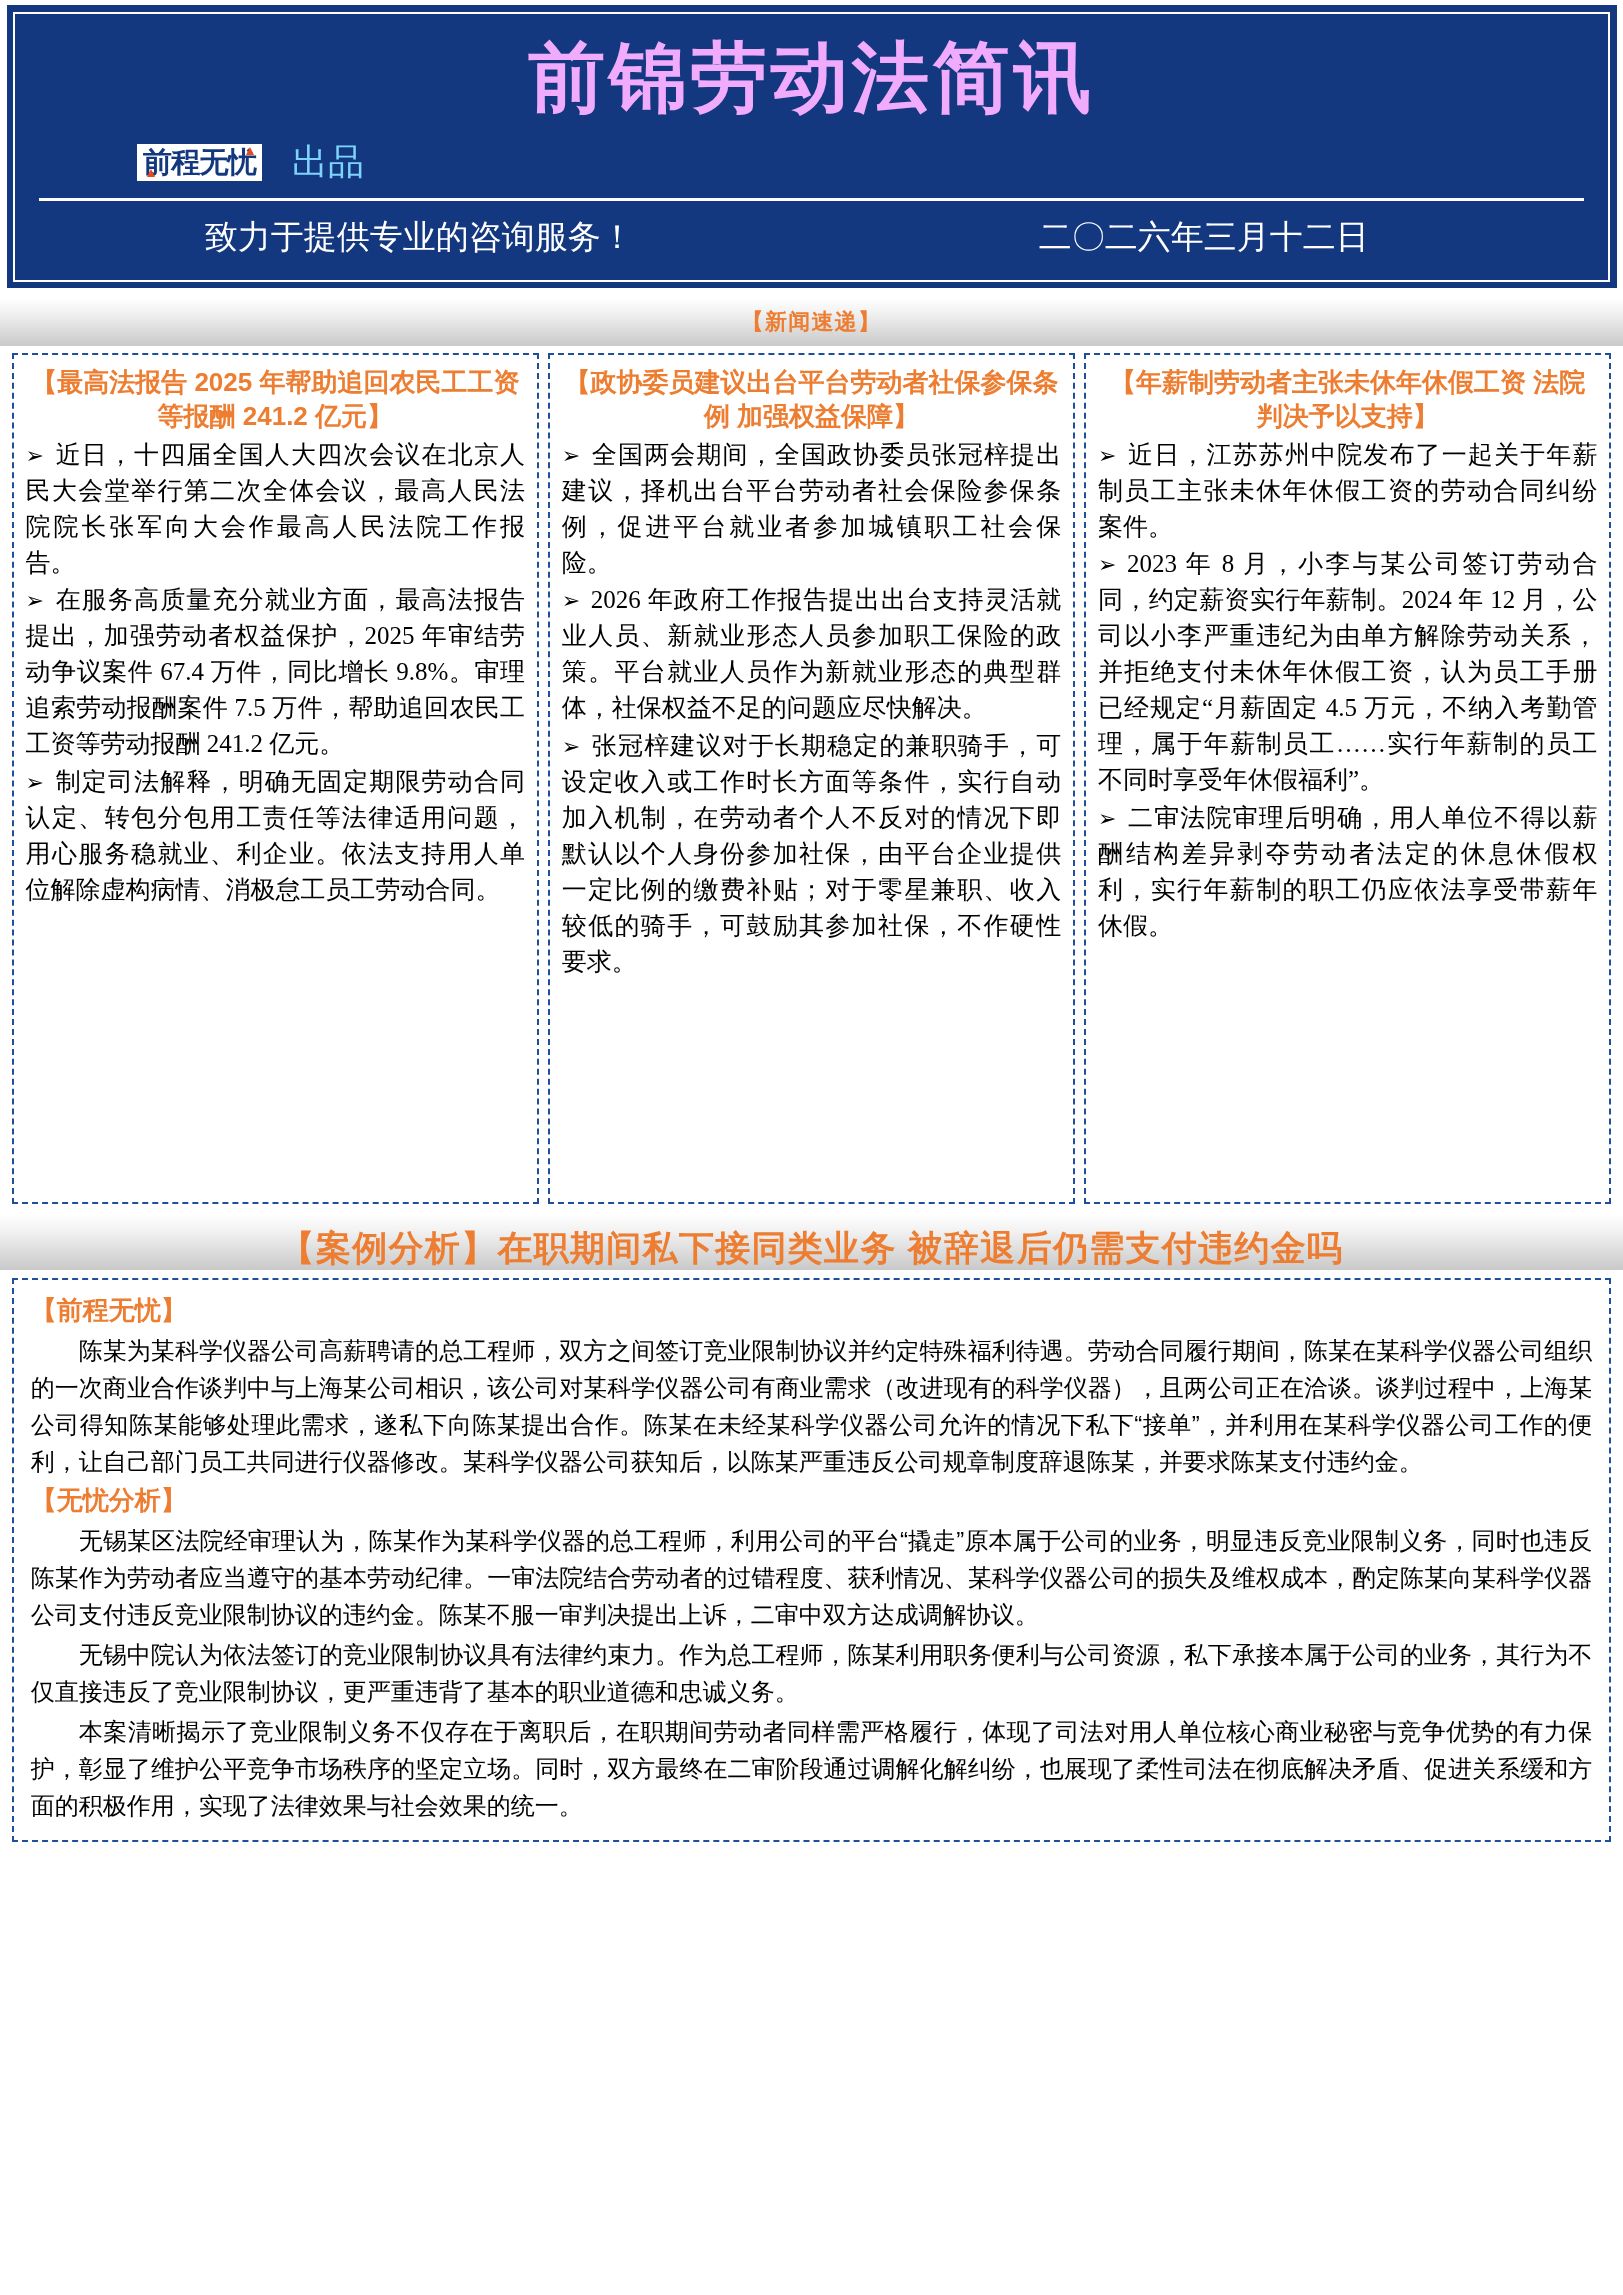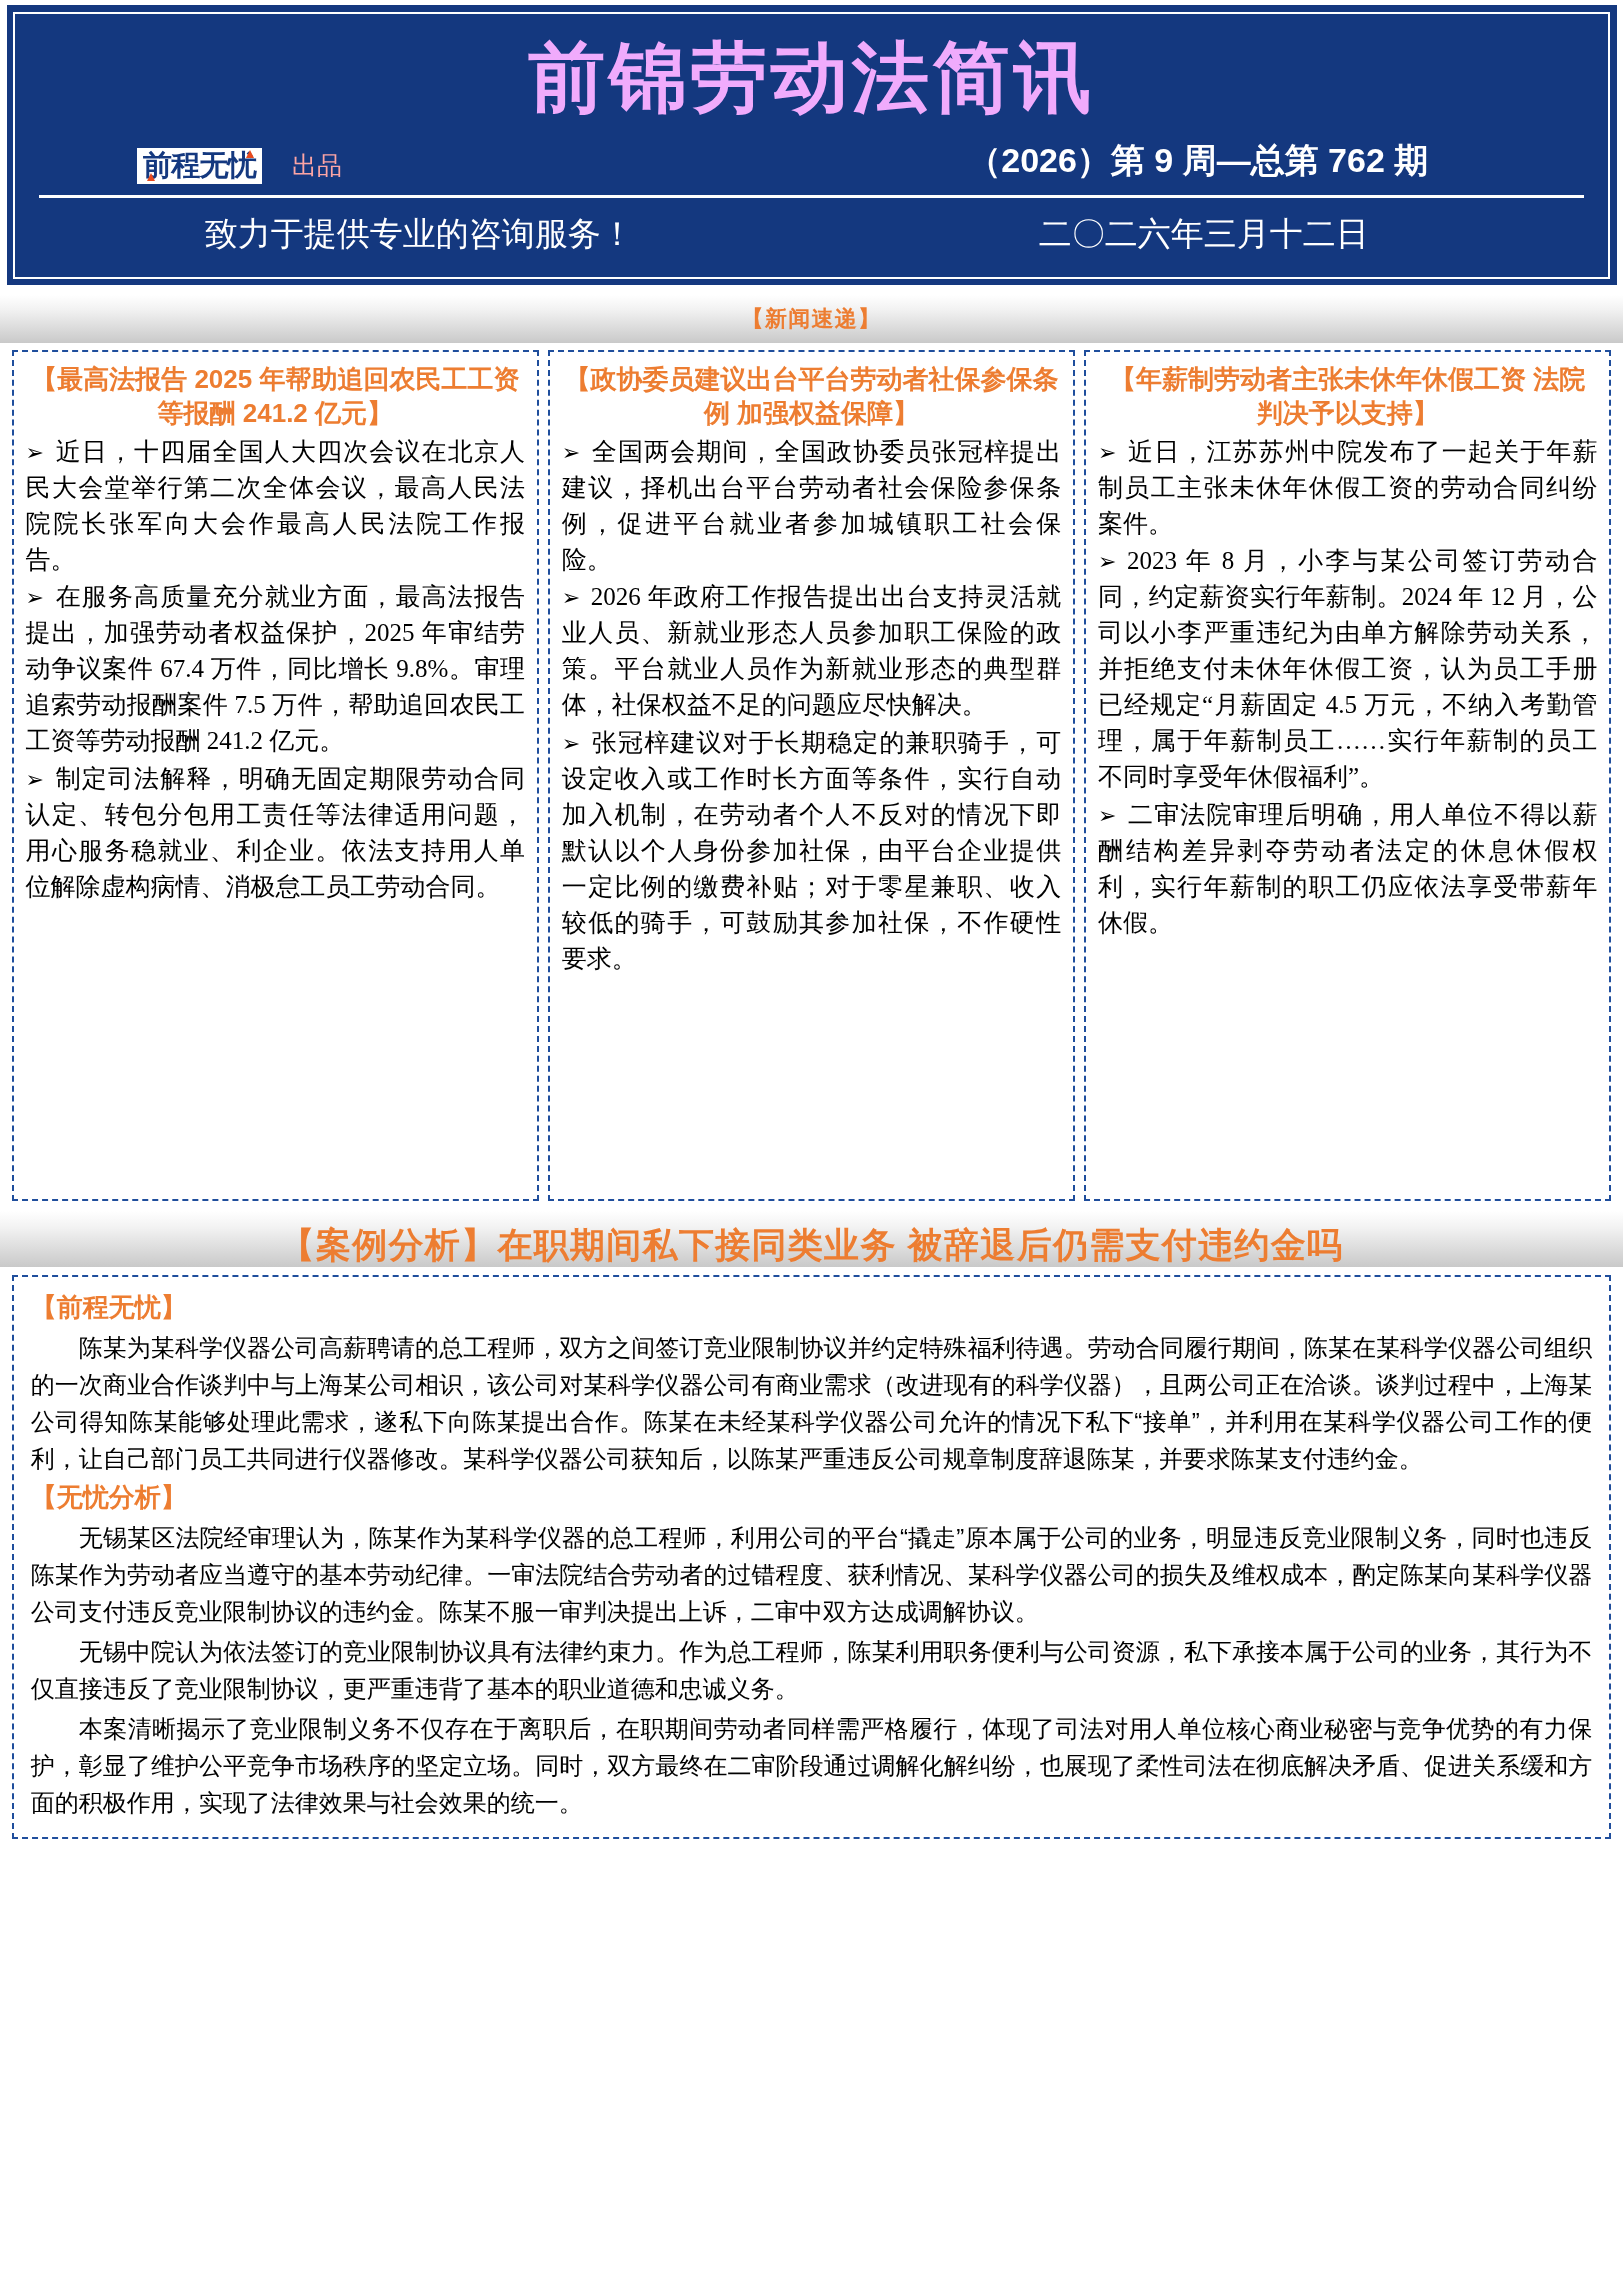--- a/index.html
+++ b/index.html
@@ -71,23 +71,23 @@
   .logo-dot {
     position: absolute;
     width: 0; height: 0;
     border-left: 4.6px solid transparent;
     border-right: 4.6px solid transparent;
     border-bottom: 8.5px solid #e8491d;
   }
   .logo-dot.tr { right: 7.9px; top: 2.6px; }
   .logo-dot.bl { left: 10.5px; bottom: 3.3px; }
   .mh-produced {
-    color: #fca5a5;
-    font-family: "Liberation Sans", "DejaVu Sans", sans-serif;
-    font-size: 25px;
+    color: #7dd3fc;
+    font-family: "Liberation Sans", "DejaVu Sans", sans-serif;
+    font-size: 36px;
     margin-left: 30px;
     white-space: nowrap;
   }
   .mh-right {
     width: 50%;
     color: #ffffff;
     font-family: "Liberation Sans", "DejaVu Sans", sans-serif;
     font-weight: bold;
     font-size: 34px;
     text-align: center;
@@ -208,21 +208,20 @@
 
     <div class="mh-row2">
       <div class="mh-left">
         <span class="logo-badge">
           <span class="logo-dot tr"></span>
           <span class="logo-dot bl"></span>
           <span class="logo-text">前程无忧</span>
         </span>
         <span class="mh-produced">出品</span>
       </div>
-      <div class="mh-right">（2026）第 9 周—总第 762 期</div>
     </div>
 
     <div class="mh-row3">
       <div class="mh-slogan">致力于提供专业的咨询服务！</div>
       <div class="mh-date">二〇二六年三月十二日</div>
     </div>
   </div>
 </div>
 
 <div class="banner">

